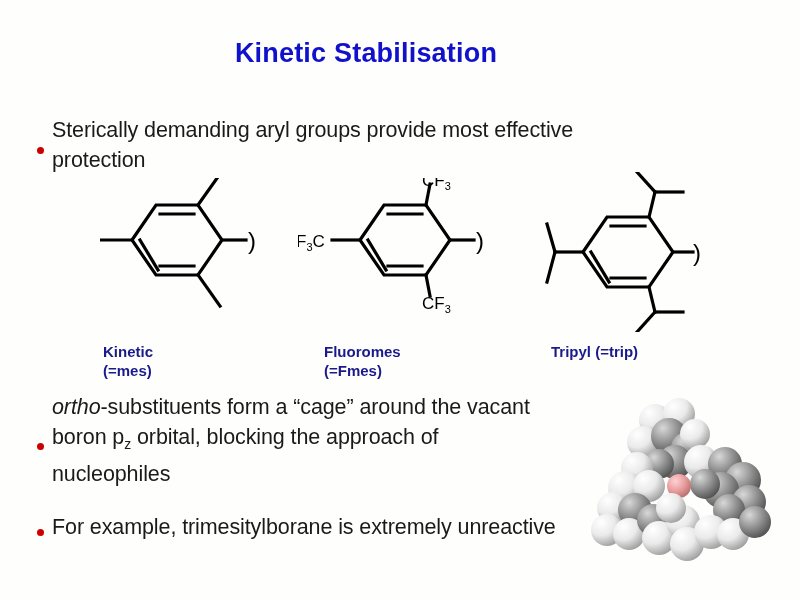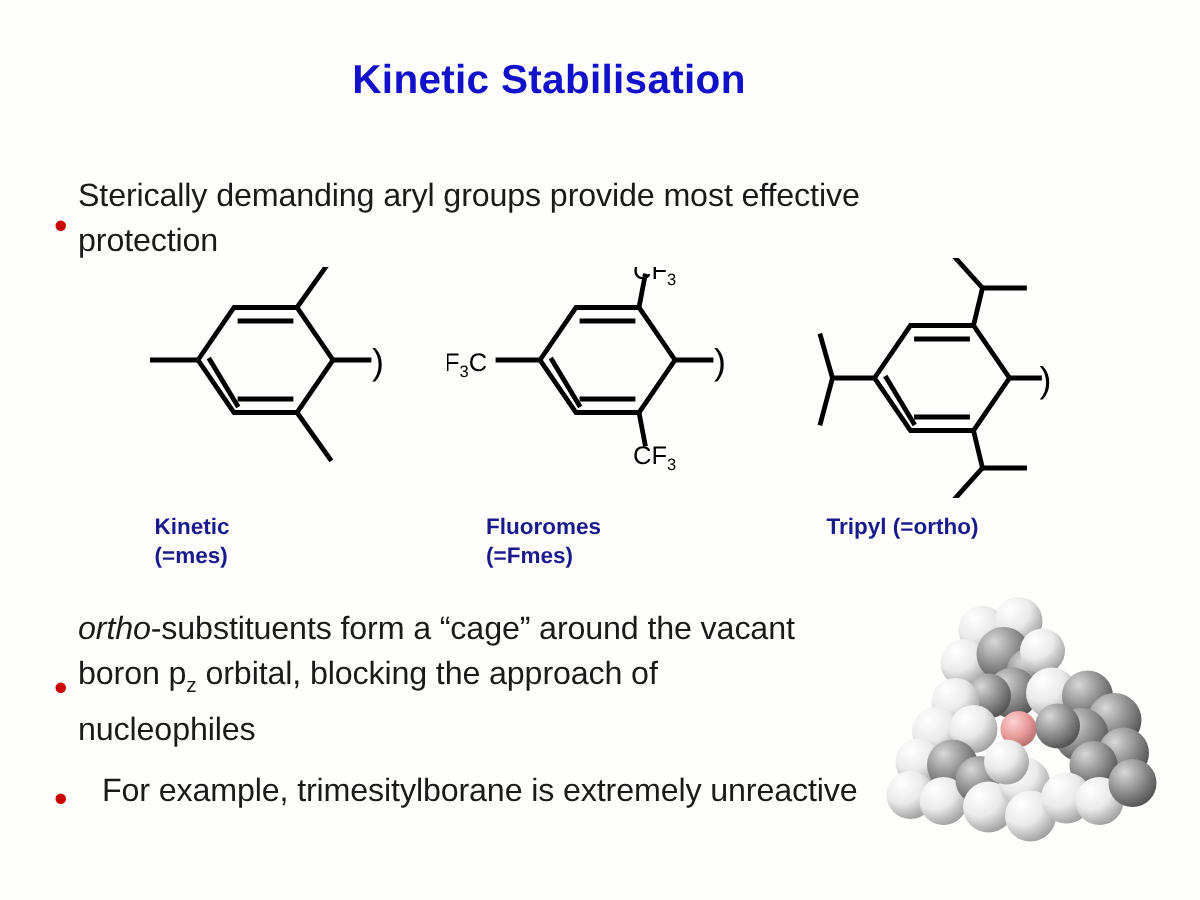--- a/index.html
+++ b/index.html
@@ -48,22 +48,22 @@
   .bullet-text {
     font-size: 21.5px;
     line-height: 30px;
     color: #1a1a1a;
     letter-spacing: -0.1px;
   }
   .bullet-text .ital { font-style: italic; }
   sub { font-size: 0.65em; }
 
   #bullet-1 { top: 115px; left: 37px; width: 600px; }
-  #bullet-2 { top: 404px; left: 37px; width: 520px; }
-  #bullet-3 { top: 512px; left: 37px; width: 540px; gap: 16px; }
+  #bullet-2 { top: 392px; left: 37px; width: 520px; }
+  #bullet-3 { top: 512px; left: 37px; width: 540px; }
 
   
   .structure {
     position: absolute;
   }
   #structure-mesityl   { top: 178px; left: 100px;  }
   #structure-fluoromes { top: 178px; left: 298px;  }
   #structure-tripyl    { top: 172px; left: 525px;  }
 
   
@@ -166,21 +166,21 @@
       <line x1="148" y1="80" x2="168" y2="80"></line>
     </g>
     <text x="168" y="89" font-family="Liberation Sans, sans-serif" font-size="24" fill="#000000">)</text>
   </svg>
 </div>
 
 <div class="caption" id="caption-mesityl">Kinetic
 (=mes)</div>
 <div class="caption" id="caption-fluoromes">Fluoromes
 (=Fmes)</div>
-<div class="caption" id="caption-tripyl">Tripyl (=ortho)</div>
+<div class="caption" id="caption-tripyl">Tripyl (=trip)</div>
 
 <div class="bullet-block" id="bullet-2">
   <span class="bullet-dot"></span>
   <span class="bullet-text"><span class="ital">ortho</span><span>-substituents form a “cage” around the vacant boron p</span><sub>z</sub><span> orbital, blocking the approach of nucleophiles</span></span>
 </div>
 
 <div class="bullet-block" id="bullet-3">
   <span class="bullet-dot"></span>
   <span class="bullet-text">For example, trimesitylborane is extremely unreactive</span>
 </div>

